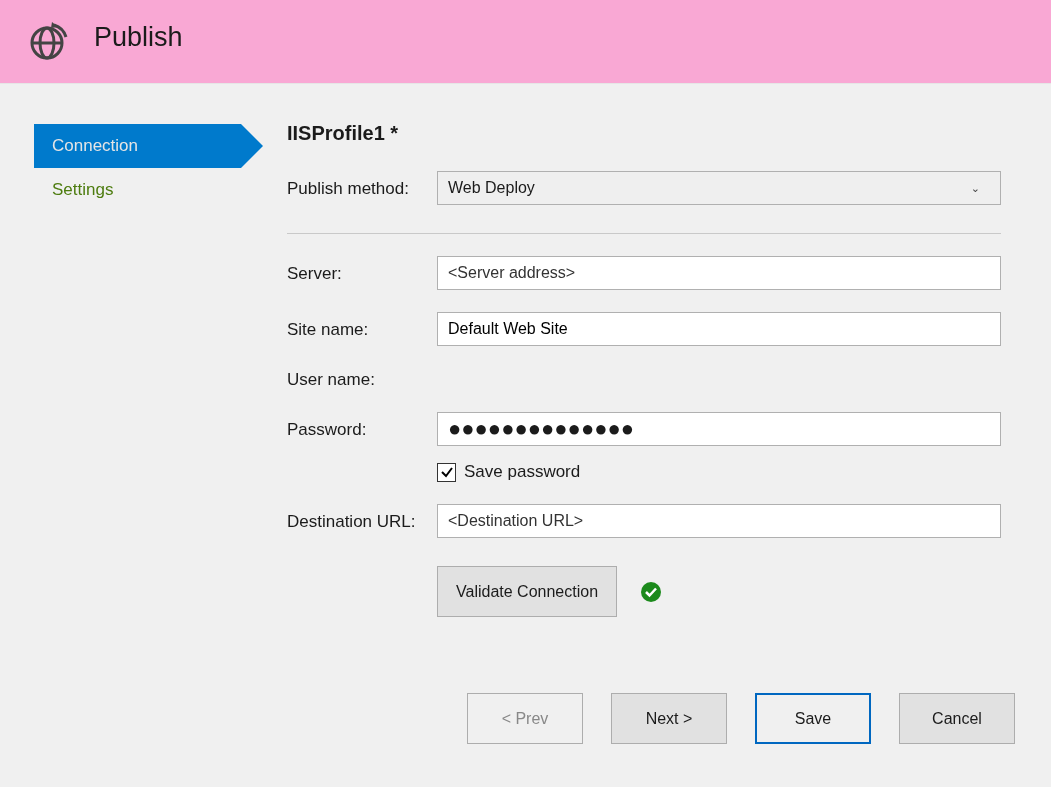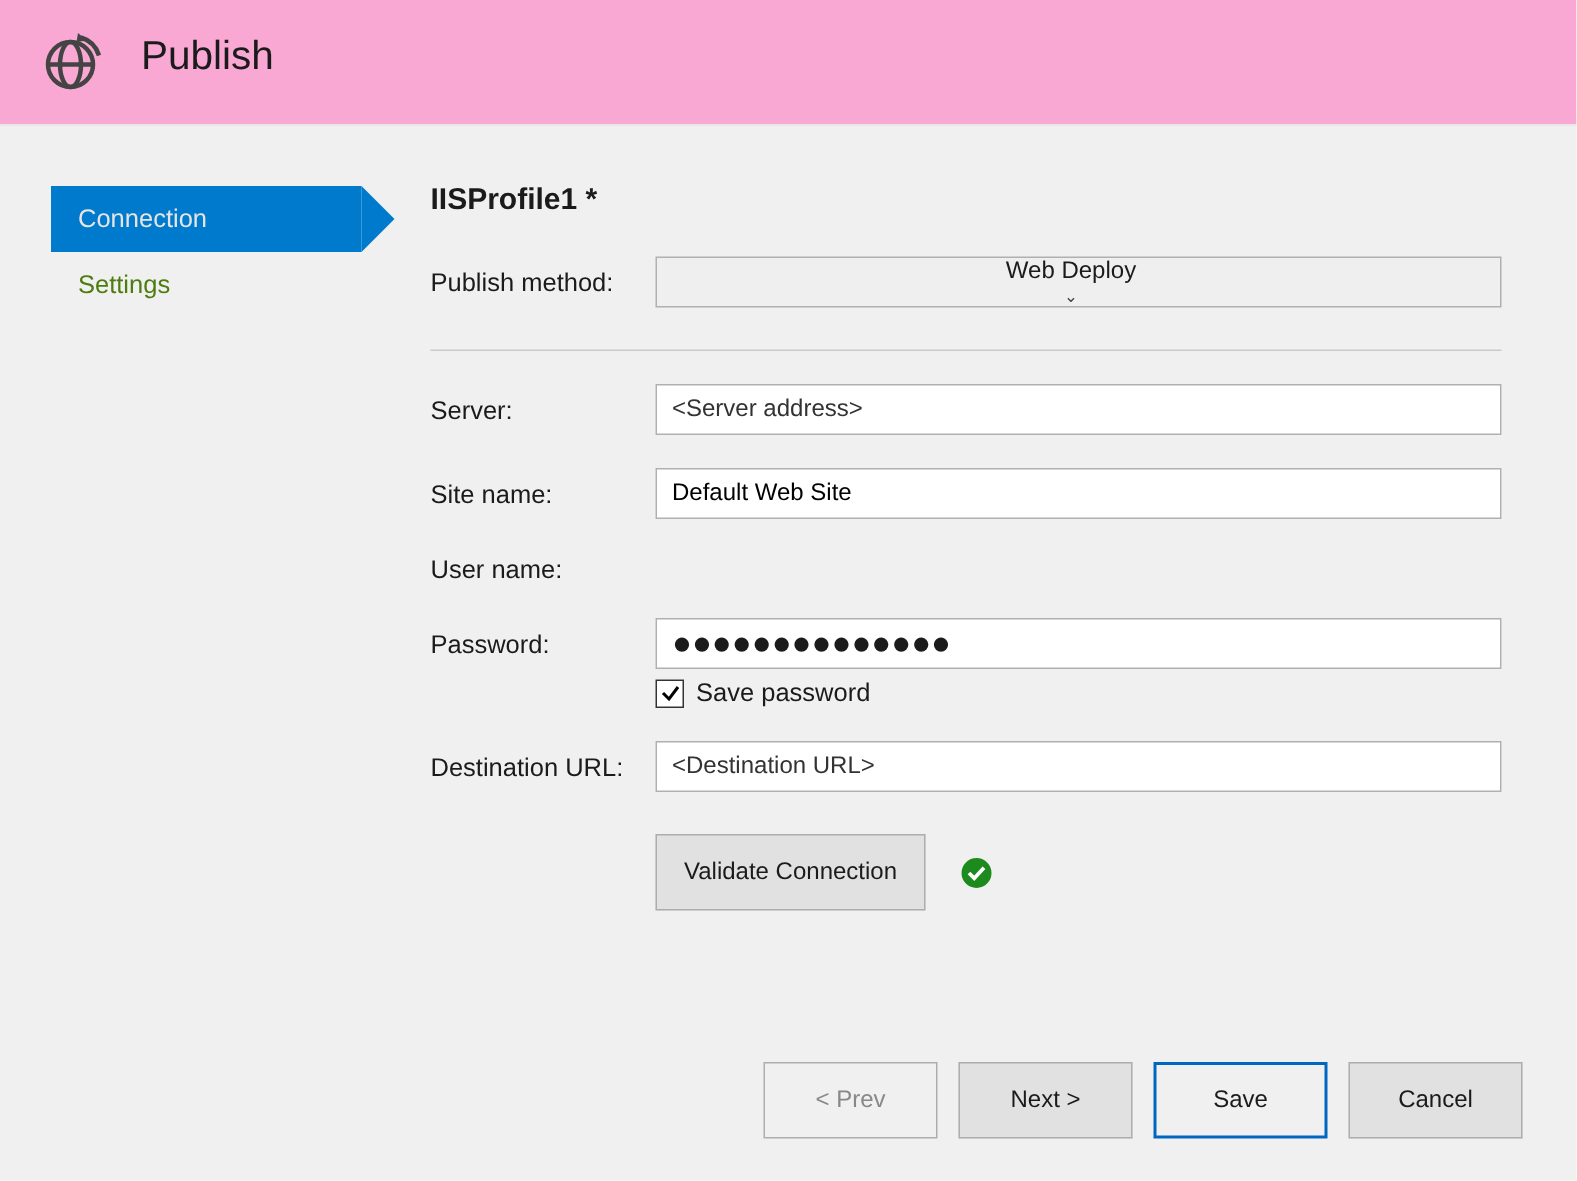--- a/index.html
+++ b/index.html
@@ -95,34 +95,33 @@
     background: #ffffff;
     font-size: 16px;
     padding: 0 10px;
     outline: none;
   }
   .select {
     background: #efefef;
     display: flex; align-items: center; justify-content: space-between;
     cursor: default;
     padding-right: 20px;
-    flex-direction: column;
   }
   .select .value { flex: 1; }
   .select .caret { font-size: 11px; color: #444; }
   .textbox.placeholder { color: #333; }
   .password-dots {
     font-size: 22px; letter-spacing: 0px; line-height: 34px;
     padding: 0 10px; height: 34px;
     border: 1px solid #b0b0b0; background: #fff;
     width: 100%; display: flex; align-items: center;
   }
 
   .checkbox-line {
-    display: flex; align-items: center; margin: 6px 0 0 150px;
+    display: flex; align-items: center; margin: 16px 0 0 150px;
   }
   .cbox {
     width: 19px; height: 19px; border: 1px solid #333; background: #fff;
     display: inline-flex; align-items: center; justify-content: center;
     margin-right: 8px; font-size: 14px;
   }
   .checkbox-label { font-size: 17px; }
 
   .validate-row {
     display: flex; align-items: center; margin-top: 28px; margin-left: 150px;
@@ -142,22 +141,22 @@
   .btn.primary { border: 2px solid #0067c0; background: #f0f0f0; }
 
   .valid-icon {
     width: 24px; height: 24px; margin-left: 22px;
     display: flex; align-items: center; justify-content: center;
   }
 
   
   .footer {
     position: absolute;
-    right: 36px; bottom: 28px;
-    display: flex; gap: 14px;
+    right: 36px; bottom: 43px;
+    display: flex; gap: 28px;
   }
 </style>
 </head>
 <body>
 
 <div class="header">
   <span class="logo">
     <svg width="42" height="42" viewBox="0 0 42 42">
       <circle cx="21" cy="23" r="15" fill="none" stroke="#444" stroke-width="3"></circle>
       <ellipse cx="21" cy="23" rx="7" ry="15" fill="none" stroke="#444" stroke-width="3"></ellipse>

